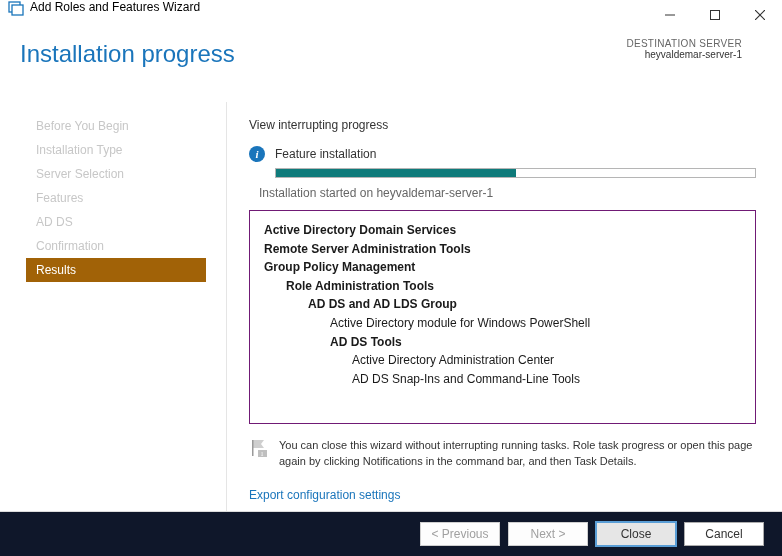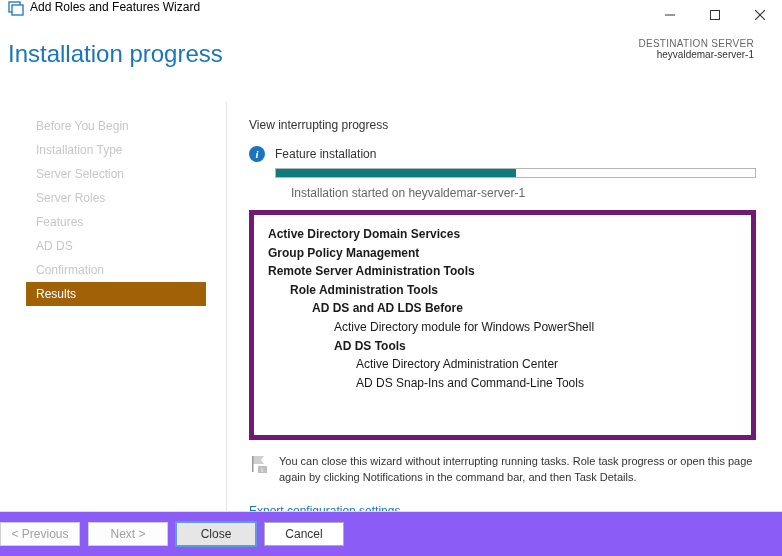--- a/index.html
+++ b/index.html
@@ -1,46 +1,46 @@
 <!DOCTYPE html>
 <html><head>
 <meta charset="utf-8">
 <style>
   html,body{margin:0;padding:0;width:782px;height:556px;font-family:"Segoe UI",Arial,sans-serif;font-size:12px;color:#323232;background:#fff;overflow:hidden}
   .titlebar{height:30px;display:flex;align-items:flex-start;padding:0 0 0 8px;color:#000}
   .titlebar-icon{width:16px;height:16px;margin-right:6px}
   .titlebar-title{font-size:12px;flex:0 0 auto}
   .win-controls{margin-left:auto;display:flex}
   .win-btn{width:45px;height:30px;display:flex;align-items:center;justify-content:center}
-  .hdr{height:56px;padding:10px 24px 6px 8px;position:relative}
+  .hdr{height:56px;padding:10px 24px 6px 20px;position:relative}
   .hdr h1{margin:0;font-weight:300;font-size:24px;color:#1a75bb}
-  .dest{position:absolute;right:28px;top:8px;font-size:10px;text-align:right;color:#555}
+  .dest{position:absolute;right:40px;top:8px;font-size:10px;text-align:right;color:#555}
   .dest .lbl{color:#666;letter-spacing:.3px}
   .dest .srv{color:#333}
   .body{display:flex;padding:0 0 0 0}
   .nav{width:190px;padding:12px 0 0 36px;border-right:1px solid #e5e5e5;min-height:400px}
   .nav-item{height:24px;line-height:24px;font-size:12px;color:#c7c7c7;padding-left:10px;margin-left:-10px}
   .nav-item.active{background:#a16207;color:#fff;width:170px}
   .content{flex:1;padding:16px 26px 8px 22px}
   .sect-title{font-size:12px;color:#333;margin-bottom:14px}
   .feat-row{display:flex;align-items:center;margin-bottom:6px}
   .info-icon{width:16px;height:16px;border-radius:50%;background:#1a75bb;color:#fff;display:flex;align-items:center;justify-content:center;font-weight:bold;font-size:11px;margin-right:10px;font-style:italic;font-family:Georgia,serif}
   .feat-label{font-size:12px;color:#333}
   .progress{height:8px;border:1px solid #b5b5b5;margin:4px 0 8px 26px;position:relative;background:#fff}
   .progress-bar{height:100%;background:#0f7b7b;width:50%}
-  .status-line{margin-left:42px;color:#666;font-size:12px;margin-bottom:10px}
-  .details{border:5px solid #701a75;padding:10px 14px 14px 14px;line-height:1.55;font-size:12px;color:#1a1a1a;height:196px;overflow:hidden}
+  .status-line{margin-left:10px;color:#666;font-size:12px;margin-bottom:10px}
+  .details{border:1px solid #701a75;padding:10px 14px 6px 14px;line-height:1.55;font-size:12px;color:#1a1a1a;height:196px;overflow:hidden}
   .details .b{font-weight:600}
   .ind1{padding-left:22px}.ind2{padding-left:44px}.ind3{padding-left:66px}.ind4{padding-left:88px}
   .tip{display:flex;align-items:flex-start;margin-top:14px}
   .flag-icon{width:20px;height:20px;margin-right:10px;flex:0 0 auto}
   .tip-text{color:#333;font-size:11px;line-height:1.45}
   .export{margin-top:18px}
   .export a{color:#1a75bb;text-decoration:none;font-size:12px}
-  .footer{position:absolute;left:0;right:0;bottom:0;height:44px;background:#8b5cf6;border-top:1px solid #dcdcdc;display:flex;align-items:center;padding-right:18px;gap:8px}
+  .footer{position:absolute;left:0;right:0;bottom:0;height:44px;background:#0f172a;border-top:1px solid #dcdcdc;display:flex;align-items:center;justify-content:flex-end;padding-right:18px;gap:8px}
   .btn{min-width:80px;height:24px;border:1px solid #adadad;background:#fff;font-size:12px;color:#333;display:flex;align-items:center;justify-content:center}
   .btn[disabled]{color:#a0a0a0;border-color:#cfcfcf;background:#fdfdfd}
   .btn.primary{background:#e6e6e6;border-color:#5a9ed6;box-shadow:0 0 0 1px #5a9ed6}
 </style>
 </head>
 <body>
 
 <div class="titlebar">
   <svg class="titlebar-icon" viewBox="0 0 16 16">
     <rect x="1" y="2" width="11" height="10" fill="none" stroke="#1a75bb" stroke-width="1.3"></rect>
@@ -73,45 +73,44 @@
     <div class="lbl">DESTINATION SERVER</div>
     <div class="srv">heyvaldemar-server-1</div>
   </div>
 </div>
 
 <div class="body">
   <div class="nav" id="nav">
       <div class="nav-item">Before You Begin</div>
       <div class="nav-item">Installation Type</div>
       <div class="nav-item">Server Selection</div>
-      <div class="nav-item">Server Roles</div>
       <div class="nav-item">Features</div>
       <div class="nav-item">AD DS</div>
       <div class="nav-item">Confirmation</div>
       <div class="nav-item active">Results</div>
     </div>
 
   <div class="content">
     <div class="sect-title">View interrupting progress</div>
 
     <div class="feat-row">
       <div class="info-icon">i</div>
       <div class="feat-label">Feature installation</div>
     </div>
     <div class="progress">
       <div class="progress-bar" id="pbar" style="width: 50%;"></div>
     </div>
     <div class="status-line">Installation started on heyvaldemar-server-1</div>
 
     <div class="details" id="details">
         <div class="ind0 b" style="padding-left: 0px;">Active Directory Domain Services</div>
+        <div class="ind0 b" style="padding-left: 0px;">Remote Server Administration Tools</div>
         <div class="ind0 b" style="padding-left: 0px;">Group Policy Management</div>
-        <div class="ind0 b" style="padding-left: 0px;">Remote Server Administration Tools</div>
         <div class="ind1 b">Role Administration Tools</div>
-        <div class="ind2 b">AD DS and AD LDS Before</div>
+        <div class="ind2 b">AD DS and AD LDS Group</div>
         <div class="ind3">Active Directory module for Windows PowerShell</div>
         <div class="ind3 b">AD DS Tools</div>
         <div class="ind4">Active Directory Administration Center</div>
         <div class="ind4">AD DS Snap-Ins and Command-Line Tools</div>
       </div>
 
     <div class="tip">
       <svg class="flag-icon" viewBox="0 0 20 20">
         <polygon points="3,2 15,2 12,6 15,10 3,10" fill="#cfcfcf"></polygon>
         <rect x="3" y="2" width="1.5" height="16" fill="#9a9a9a"></rect>

